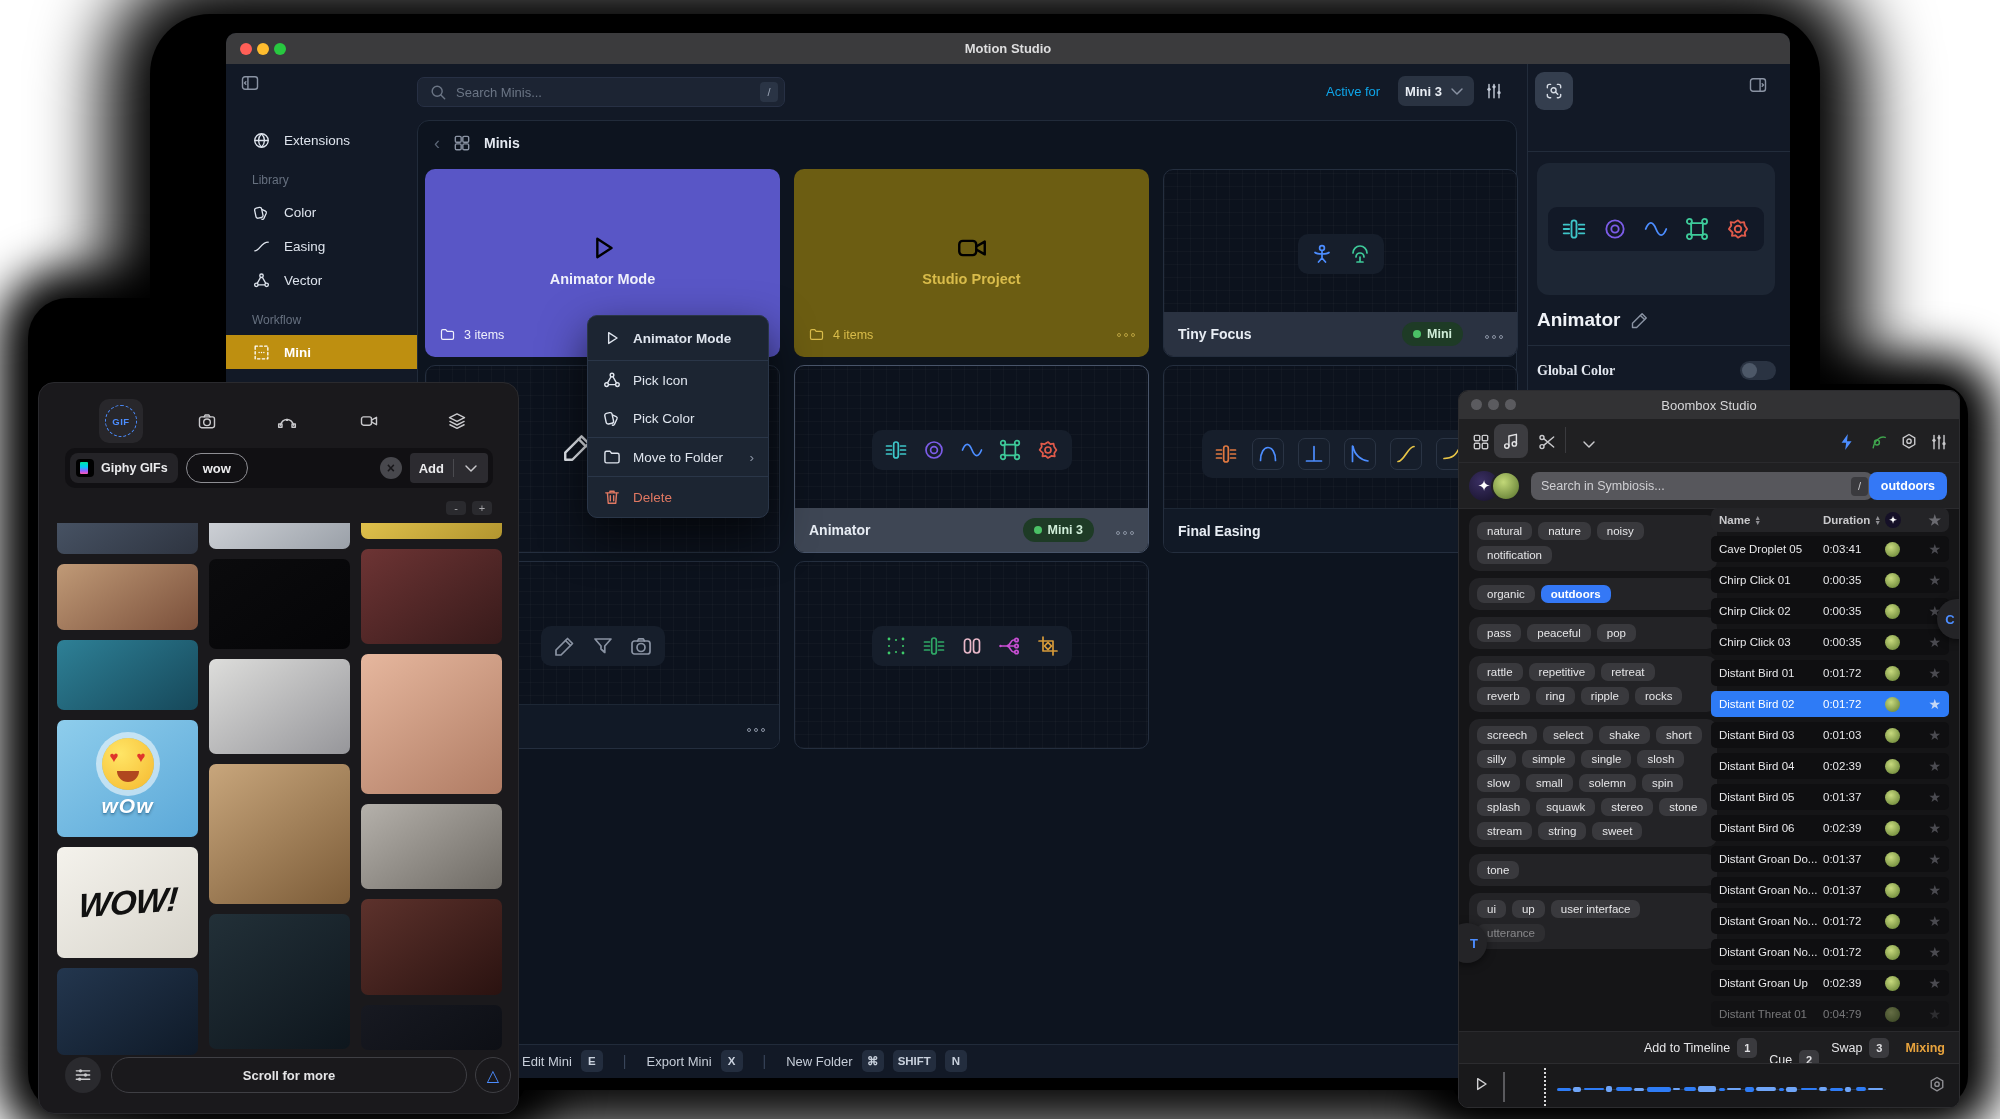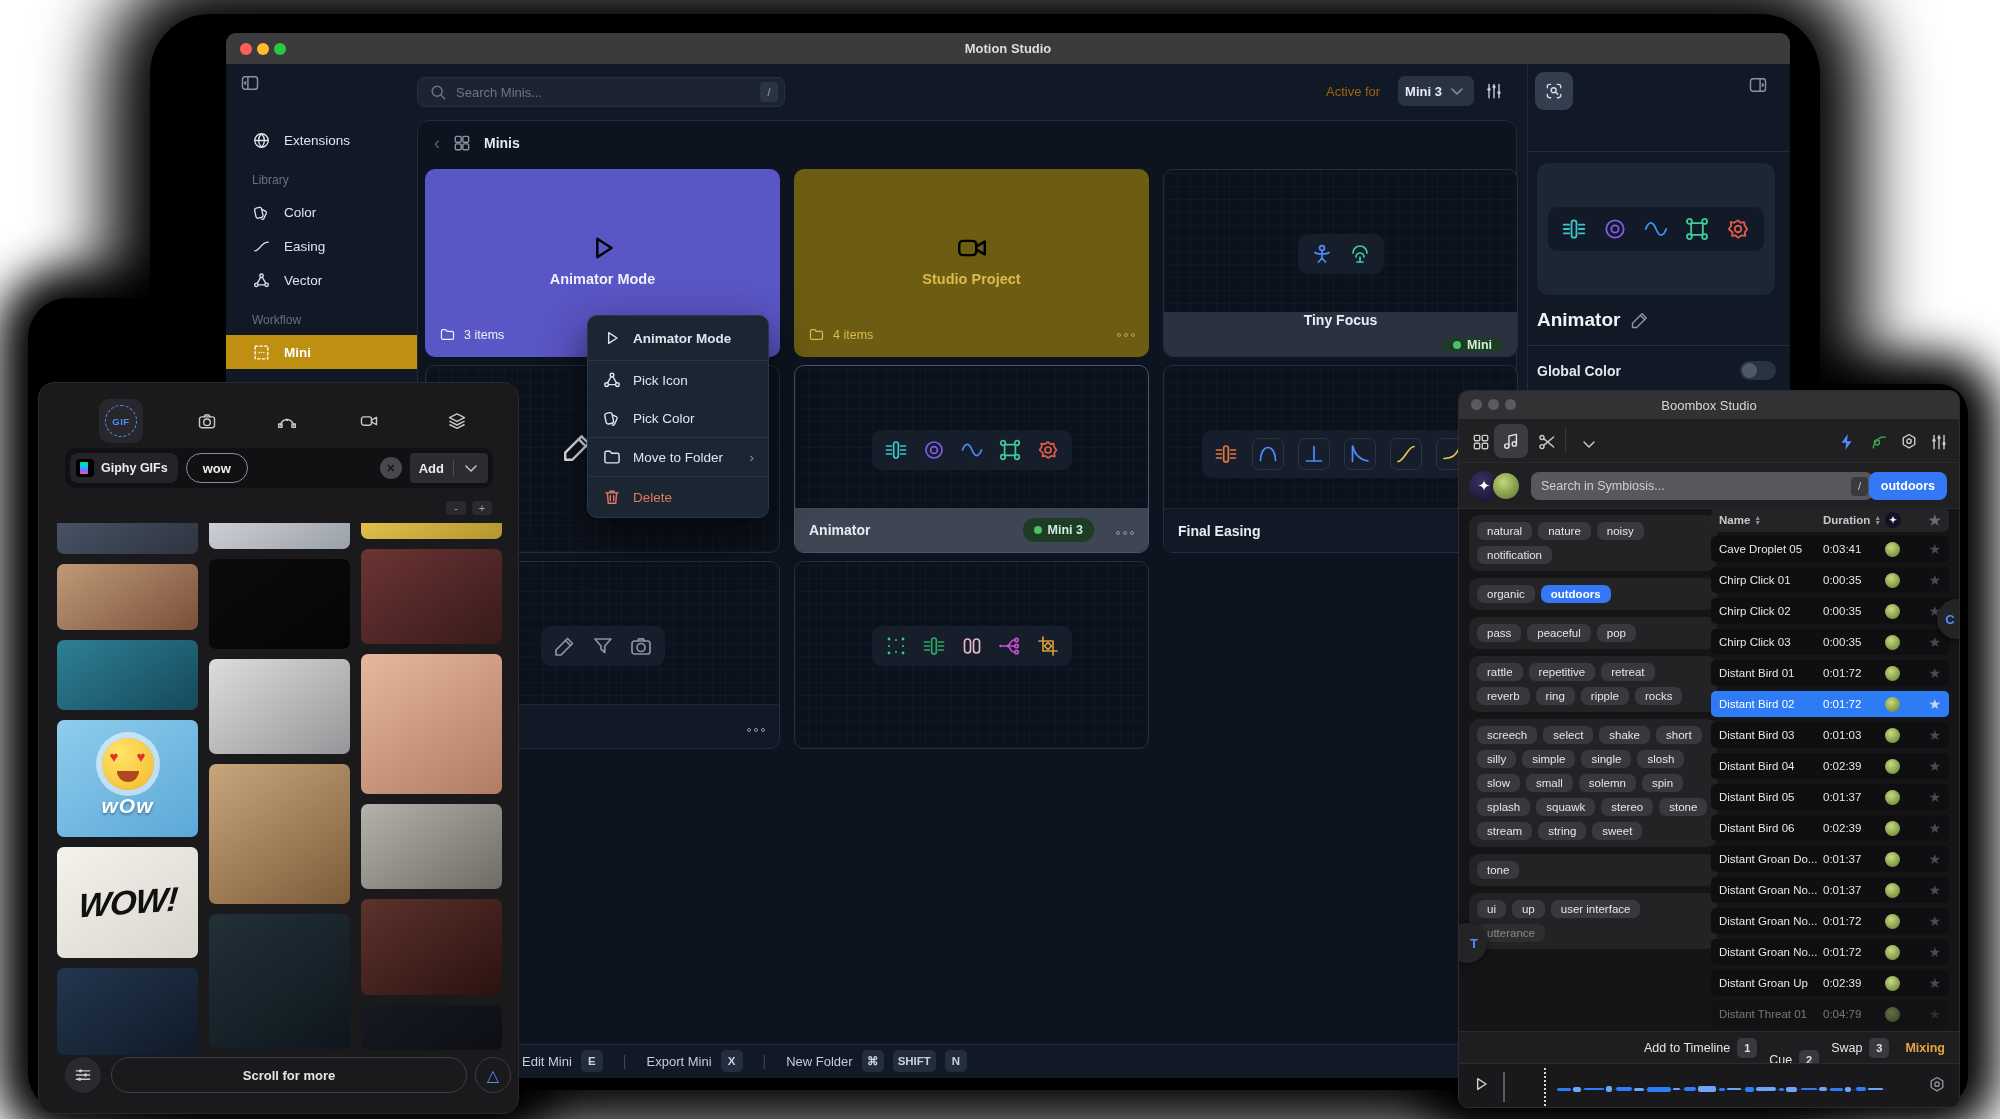--- a/index.html
+++ b/index.html
@@ -30,21 +30,21 @@
   .ms-title { color:#DEDEDF; font-size:13px; font-weight:700; }
   .tl { position:absolute; top:10px; width:12px; height:12px; border-radius:50%; }
   .ms-toolbtn { position:absolute; color:#8A93A3; cursor:pointer; }
   .ms-search { position:absolute; left:191px; top:44px; width:368px; height:30px; background:#1C2433;
     border:1px solid #273044; border-radius:7px; display:flex; align-items:center; padding:0 6px 0 10px; gap:8px; }
   .ms-search input { flex:1; background:transparent; border:none; outline:none; color:#AEB7C6; font-size:13px;
     font-family:"Liberation Sans",sans-serif; }
   .ms-search input::placeholder { color:#6B7585; }
   .slashkey { background:#2A3445; color:#9AA4B5; border-radius:4px; width:18px; height:20px; display:flex;
     align-items:center; justify-content:center; font-size:11px; }
-  .activefor { position:absolute; left:1100px; top:51px; color:#a16207; font-size:13px; }
+  .activefor { position:absolute; left:1100px; top:51px; color:#0ea5e9; font-size:13px; }
   .minisel { position:absolute; left:1172px; top:43px; width:76px; height:30px; background:#2A3342; border-radius:7px;
     display:flex; align-items:center; justify-content:center; gap:5px; color:#E8EDF4; font-size:13px; font-weight:700; cursor:pointer; }
 
   .ms-panelwrap { position:absolute; left:191px; top:87px; width:1100px; height:925px; background:#0D141F;
     border:1px solid #212B3A; border-radius:12px; }
   .crumbs { position:absolute; left:16px; top:12px; display:flex; align-items:center; gap:12px; }
   .crumb-back { color:#5A6575; font-size:18px; line-height:18px; cursor:pointer; }
   .crumb-title { color:#E4E9F1; font-size:14px; font-weight:700; }
 
   .card { position:absolute; width:355px; height:188px; border-radius:10px; overflow:hidden; cursor:pointer; }
@@ -60,21 +60,21 @@
   .card.olive .card-biglabel, .card.olive .card-meta { color:#D9BC4A; }
   .card-meta { position:absolute; left:14px; bottom:14px; display:flex; gap:8px; align-items:center; font-size:12.5px; }
   .card-more { position:absolute; right:14px; bottom:16px; color:#8A93A3; }
   .card.olive .card-more { color:#B9A13E; }
   .iconstrip { position:absolute; left:50%; top:64px; transform:translateX(-50%);
     background:#161E2B; border-radius:10px; padding:8px 12px; display:flex; gap:14px; align-items:center; }
   .iconstrip .boxed { border:1.5px solid #2A3444; border-radius:7px; padding:3px; }
   .card-footer { position:absolute; left:0; right:0; bottom:0; height:44px; display:flex; align-items:center;
     padding:0 14px; gap:10px; }
   .f-dark  { background:#111926; border-top:1px solid #1D2735; }
-  .f-light { background:#2A3241;flex-direction:column; }
+  .f-light { background:#2A3241; }
   .f-lighter { background:#3E4654; }
   .card-name { color:#E8EDF4; font-size:14px; font-weight:700; flex:0 0 auto; }
   .pill { margin-left:auto; background:#1E3B26; border-radius:12px; height:24px; padding:0 11px;
     display:flex; align-items:center; gap:6px; color:#CFEDD8; font-size:12.5px; font-weight:700; }
   .pill i { width:8px; height:8px; border-radius:50%; background:#4BC266; display:block; }
   .fdots { color:#8A93A3; margin-left:12px; }
   .pill + .fdots { margin-left:12px; }
   .noname .fdots { margin-left:auto; }
   .swatch-tile { width:32px; height:32px; border-radius:8px; background:#A9C9BB; }
 
@@ -87,21 +87,21 @@
   .insp-divider-v { position:absolute; left:1301px; top:31px; bottom:0; width:1px; background:#222C3B; }
   .insp-h-div { position:absolute; left:1301px; right:0; top:118px; height:1px; background:#222C3B; }
   .scanbtn { position:absolute; left:1309px; top:39px; width:38px; height:38px; background:#343E4E; border-radius:9px;
     display:flex; align-items:center; justify-content:center; color:#D5DBE4; cursor:pointer; }
   .insp-card { position:absolute; left:1311px; top:130px; width:238px; height:132px; background:#1D2634; border-radius:12px; }
   .insp-strip { position:absolute; left:50%; top:50%; transform:translate(-50%,-50%); background:#121927;
     border-radius:9px; padding:9px 13px; display:flex; gap:15px; align-items:center; }
   .insp-title { position:absolute; left:1311px; top:276px; display:flex; gap:10px; align-items:center; }
   .insp-title b { color:#F0F3F8; font-size:19px; }
   .insp-div2 { position:absolute; left:1301px; right:0; top:312px; height:1px; background:#222C3B; }
-  .insp-row { position:absolute; left:1311px; right:14px; display:flex; align-items:center; }
+  .insp-row { position:absolute; left:1311px; right:14px; display:flex; align-items:center;font-family:Liberation Serif, serif; }
   .toggle { width:36px; height:19px; background:#2A3342; border-radius:10px; position:relative; cursor:pointer; }
   .toggle i { position:absolute; left:2px; top:2px; width:15px; height:15px; border-radius:50%; background:#4D5868; display:block; }
   .swatchbox { width:24px; height:24px; border:1.5px solid #3A4556; border-radius:6px; }
 
   
   .cmenu { position:absolute; left:587px; top:315px; width:182px; background:#1C2532; border:1px solid #2A3648;
     border-radius:10px; z-index:3; box-shadow:0 18px 45px rgba(0,0,0,0.65); overflow:hidden; }
   .cm-row { display:flex; align-items:center; gap:11px; padding:0 14px; height:38px; color:#DFE5EE;
     font-size:13.5px; cursor:pointer; }
   .cm-row.hdr { height:44px; font-weight:700; }

